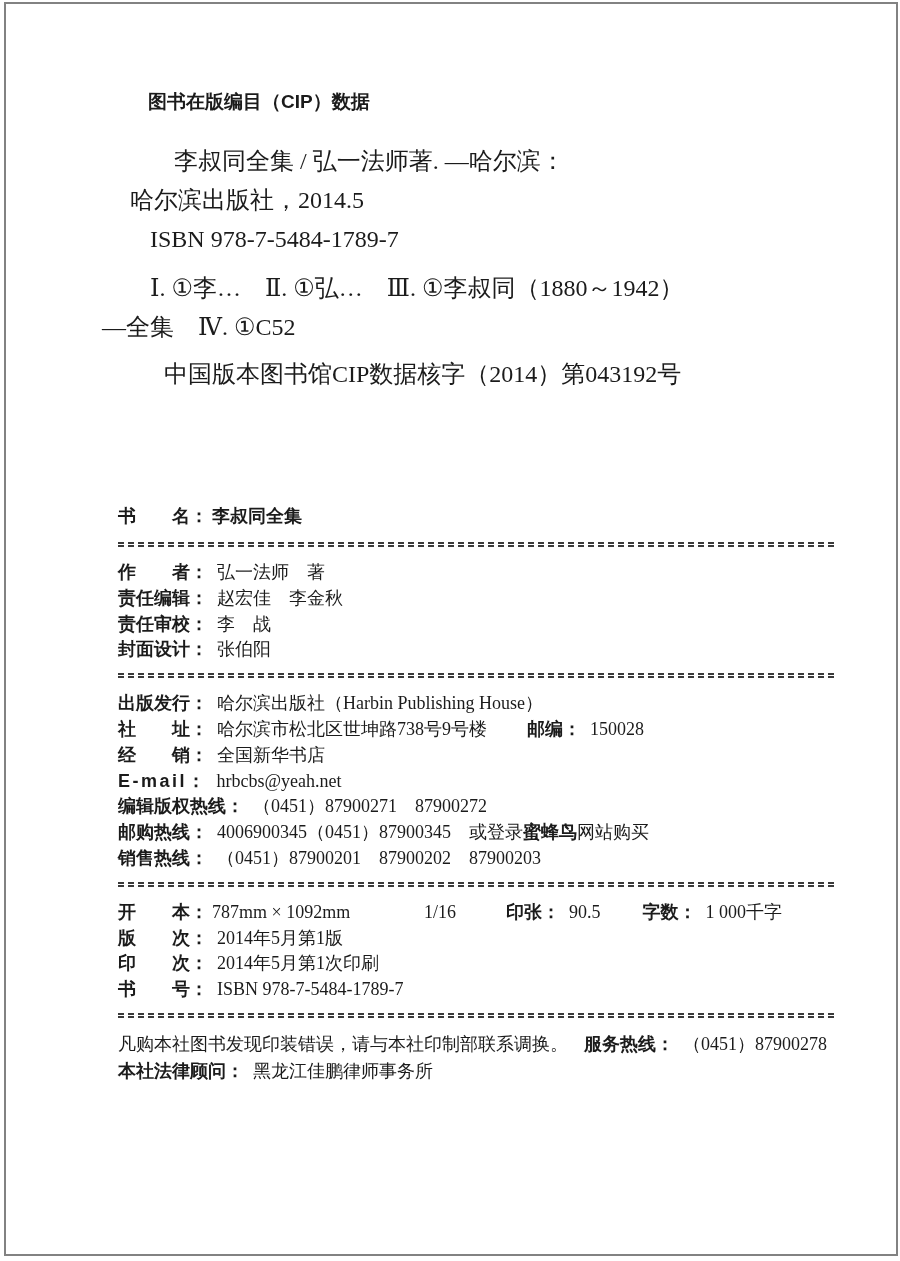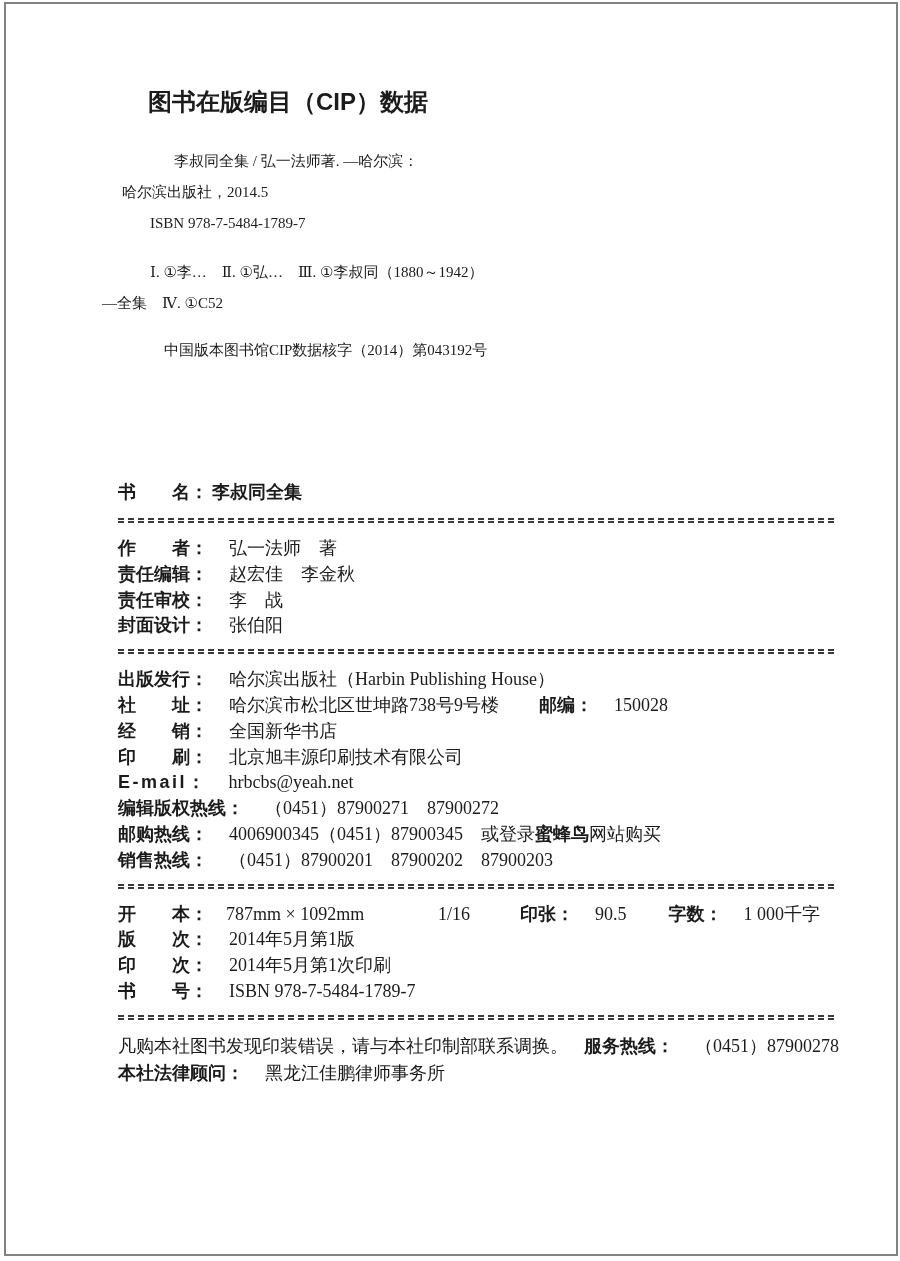--- a/index.html
+++ b/index.html
@@ -20,27 +20,27 @@
   }
   .content {
     position: absolute;
     left: 118px; right: 66px; top: 0;
     padding-top: 90px;
   }
   
   .cip-heading {
     font-family: "Liberation Sans", "DejaVu Sans", sans-serif;
     font-weight: 700;
-    font-size: 24px;
+    font-size: 19px;
     line-height: 24px;
     margin-left: 30px;
   }
   .cip-block p {
-    margin: 4px;
-    font-size: 15px;
+    margin: 12px;
+    font-size: 24px;
     line-height: 27px;
     white-space: nowrap;
   }
   .cip-l1 { margin-top: 34px !important; margin-left: 56px !important; }
   .cip-l2 { margin-left: 0; }
   .cip-l3 { margin-left: 32px !important; }
   .cip-l4 { margin-top: 22px !important; margin-left: 32px !important; }
   .cip-l5 { margin-left: -16px !important; }
   .cip-l6 { margin-top: 20px !important; margin-left: 46px !important; }
   
@@ -70,24 +70,24 @@
     background-size: 100% 2px, 100% 2px;
     background-position: 0 0, 0 100%;
     background-repeat: no-repeat;
   }
   
   .row {
     line-height: 25.8px;
     font-size: 18px;
     white-space: nowrap;
   }
-  .val { margin-left: 21px; }
+  .val { margin-left: 9px; }
   .spread { letter-spacing: 2.5px; }
   .sub-gap { margin-left: 40px; }
-  .fmt-size { display: inline-block; width: 212px; margin-left: 18px; }
+  .fmt-size { display: inline-block; width: 212px; margin-left: 4px; }
   .fmt-frac { display: inline-block; width: 82px; }
   .words-gap { margin-left: 42px; margin-top: 8px; }
   
   .footer { margin-top: 4px; }
   .foot-line {
     line-height: 27.5px;
     font-size: 18px;
     white-space: nowrap;
   }
   .svc-gap { margin-left: 16px; }
@@ -137,23 +137,20 @@
       <div class="row">
         <span class="lbl">出版发行：</span><span class="val">哈尔滨出版社（Harbin Publishing House）</span>
       </div>
       <div class="row">
         <span class="lbl">社　　址：</span><span class="val">哈尔滨市松北区世坤路738号9号楼</span><span class="lbl sub-gap">邮编：</span><span class="val">150028</span>
       </div>
       <div class="row">
         <span class="lbl">经　　销：</span><span class="val">全国新华书店</span>
       </div>
       <div class="row">
-        <span class="lbl">印　　刷：</span><span class="val">北京旭丰源印刷技术有限公司</span>
-      </div>
-      <div class="row">
         <span class="lbl spread">E-mail：</span><span class="val">hrbcbs@yeah.net</span>
       </div>
       <div class="row">
         <span class="lbl">编辑版权热线：</span><span class="val">（0451）87900271　87900272</span>
       </div>
       <div class="row">
         <span class="lbl">邮购热线：</span><span class="val">4006900345（0451）87900345　或登录</span><span class="lbl">蜜蜂鸟</span><span class="val" style="margin-left:0">网站购买</span>
       </div>
       <div class="row">
         <span class="lbl">销售热线：</span><span class="val">（0451）87900201　87900202　87900203</span>

